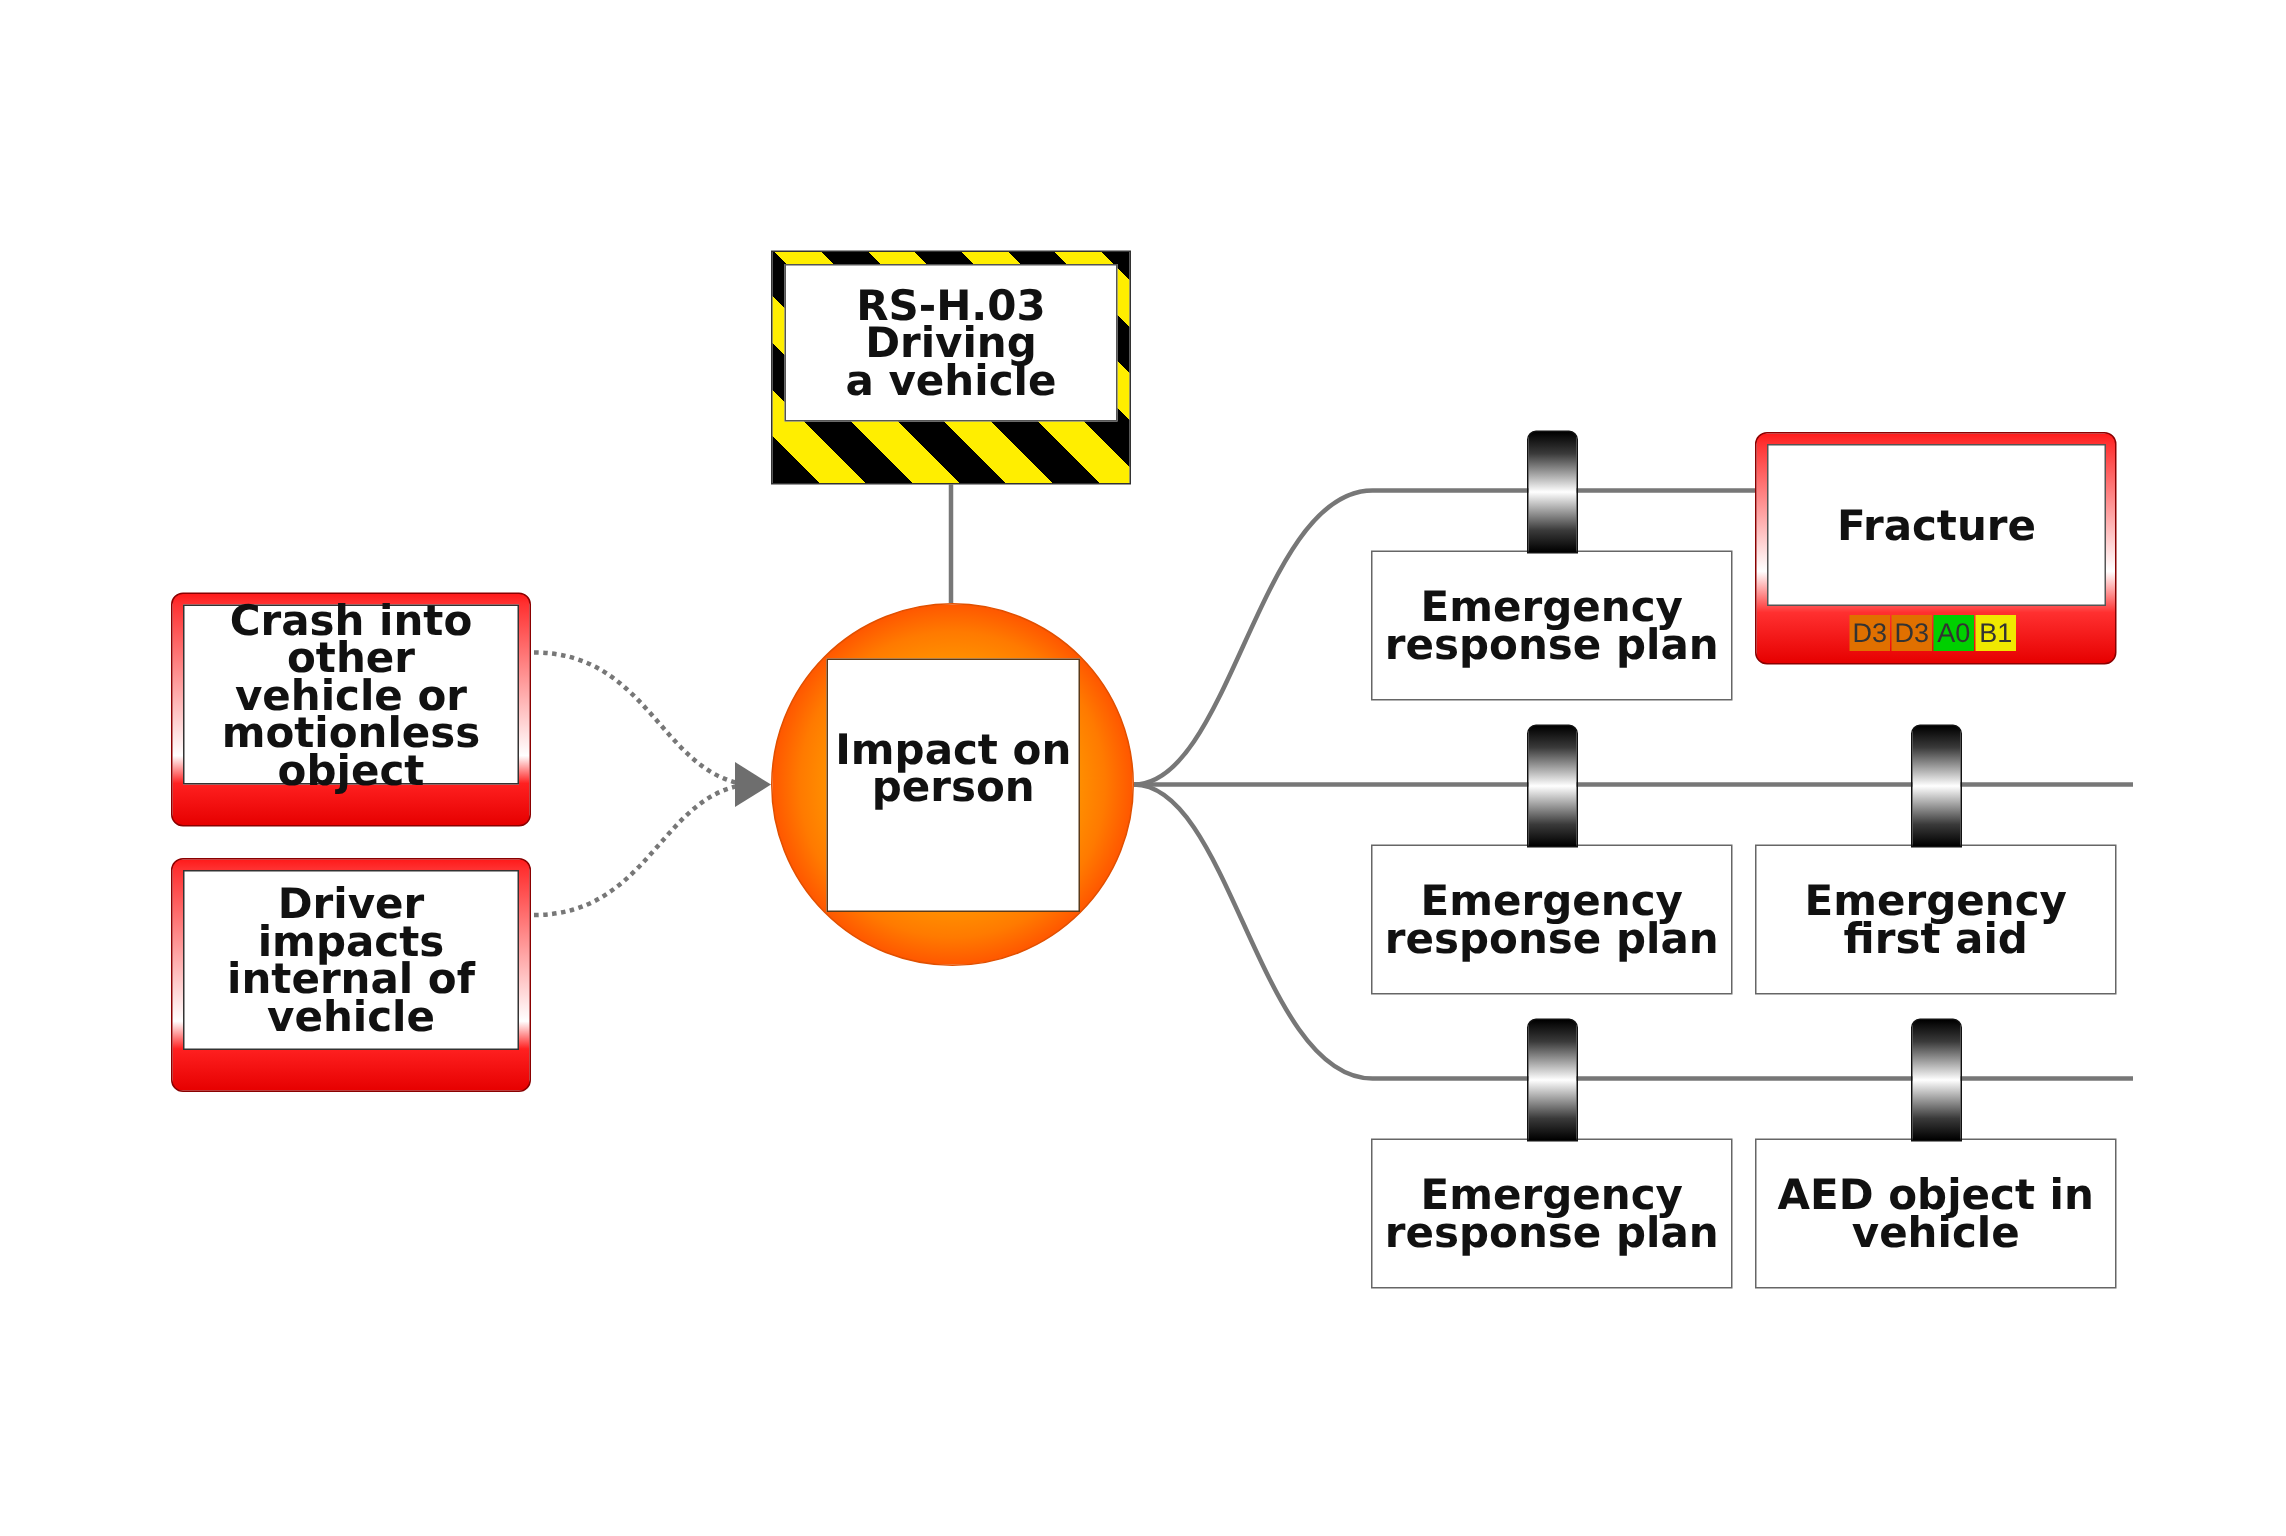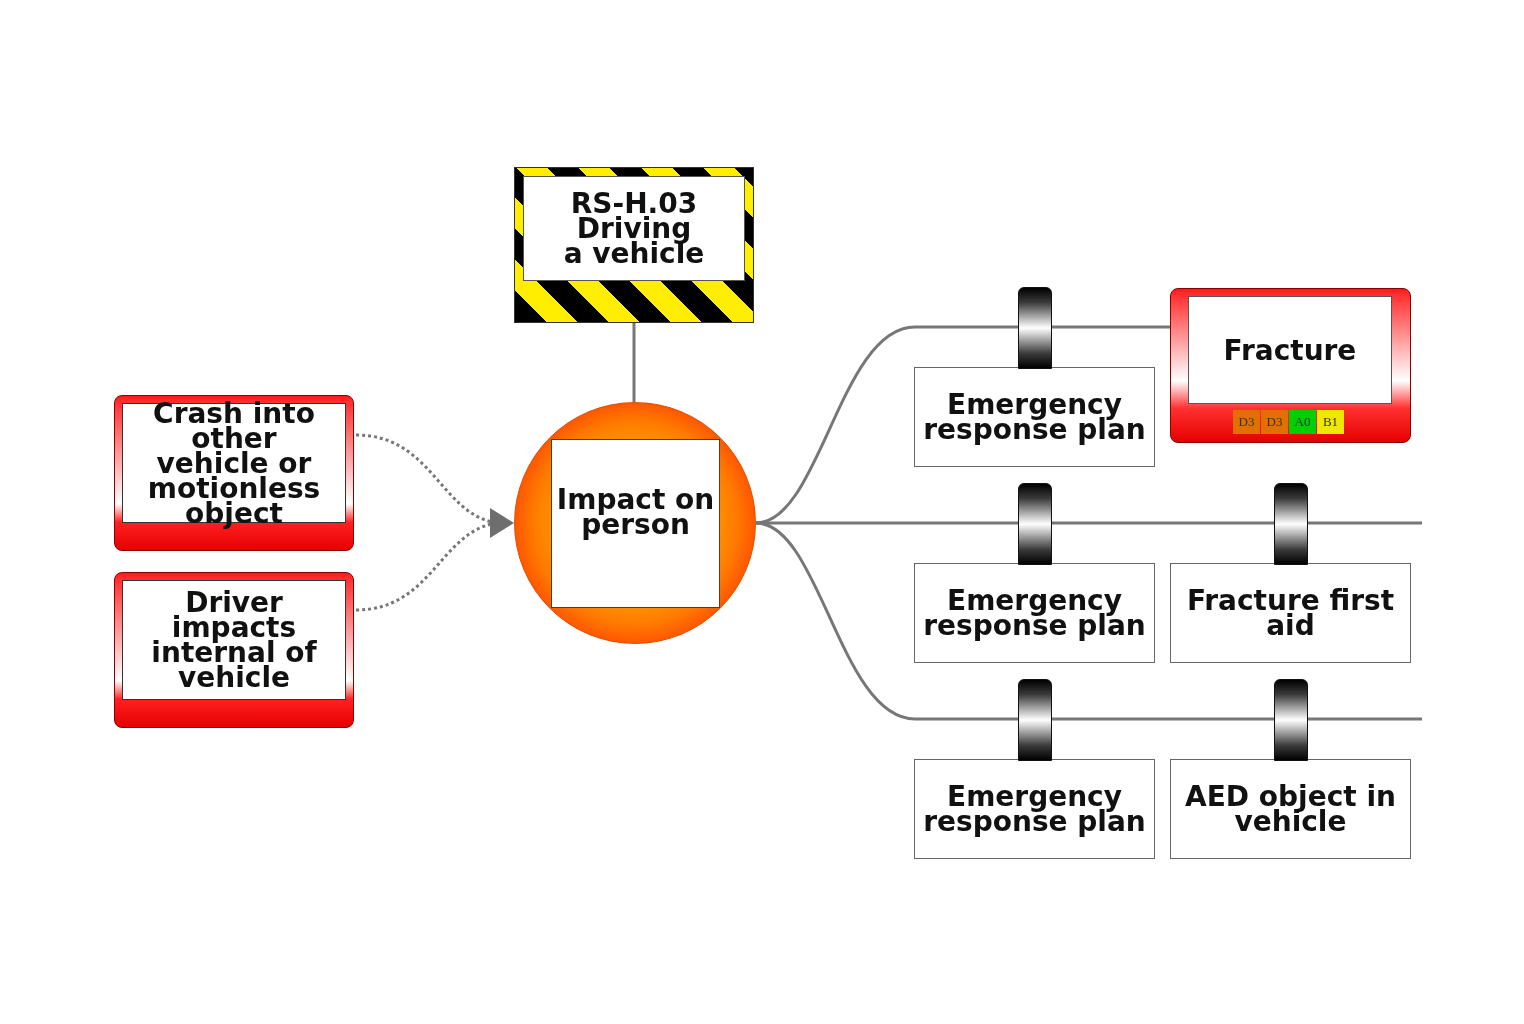--- a/index.html
+++ b/index.html
@@ -31,25 +31,25 @@
                border: 1px solid #e05000;
                background: radial-gradient(circle at 50% 50%, #ffb000 0%, #ffa000 40%, #ff7a00 60%, #ff2a00 85%, #ff1a00 100%); }
   #top-event .inner { position: absolute; left: 36px; top: 36px; width: 169px; height: 169px;
                       background: #fff; border: 1px solid #5a3a1a; box-sizing: border-box; }
   #top-event .label { left: 0; top: 0; width: 100%; height: 86%; }
 
   
   #consequence { left: 1170px; top: 288px; width: 241px; height: 155px; border-radius: 8px;
                  border: 1px solid #8a0000;
                  background: linear-gradient(to bottom, #ff1a1a 0%, #ff3030 4%, #ffffff 60%, #ff3030 78%, #e60000 100%); }
-  #consequence .inner { position: absolute; left: 17px; top: 7px; width: 204px; height: 108px;
+  #consequence .inner { position: absolute; left: 7px; top: 7px; width: 226px; height: 108px;
                         background: #fff; border: 1px solid #555; box-sizing: border-box; }
   #consequence .label { left: 0; top: 0; width: 100%; height: 100%; }
   .badges { position: absolute; left: 62px; top: 121px; display: flex; gap: 1px; }
-  .badge { width: 27px; height: 24px; font-size: 13px; font-family: Liberation Serif, serif;
+  .badge { width: 27px; height: 24px; font-size: 18px; font-family: Liberation Sans, sans-serif;
            display: flex; align-items: center; justify-content: center; color: #333; }
 
   
   .barrier { width: 241px; height: 100px; background: #fff; border: 1px solid #666; padding-left: 20px; }
   .barrier .label { left: 0; top: 0; width: 100%; height: 100%; }
 
   .clip { position: absolute; width: 34px; height: 82px; border-radius: 6px 6px 0 0;
           background: linear-gradient(to bottom, #000 0%, #3a3a3a 18%, #fff 50%, #3a3a3a 82%, #000 100%);
           border: 1px solid #111; box-sizing: border-box; }
 </style>
@@ -112,21 +112,21 @@
 
 <div class="node barrier" style="left:914px; top:367px;">
   <div class="label">Emergency
 response plan</div>
 </div>
 <div class="node barrier" style="left:914px; top:563px;">
   <div class="label">Emergency
 response plan</div>
 </div>
 <div class="node barrier" style="left:1170px; top:563px;">
-  <div class="label">Fracture first aid</div>
+  <div class="label">Emergency first aid</div>
 </div>
 <div class="node barrier" style="left:914px; top:759px;">
   <div class="label">Emergency
 response plan</div>
 </div>
 <div class="node barrier" style="left:1170px; top:759px;">
   <div class="label">AED object in
 vehicle</div>
 </div>
 

